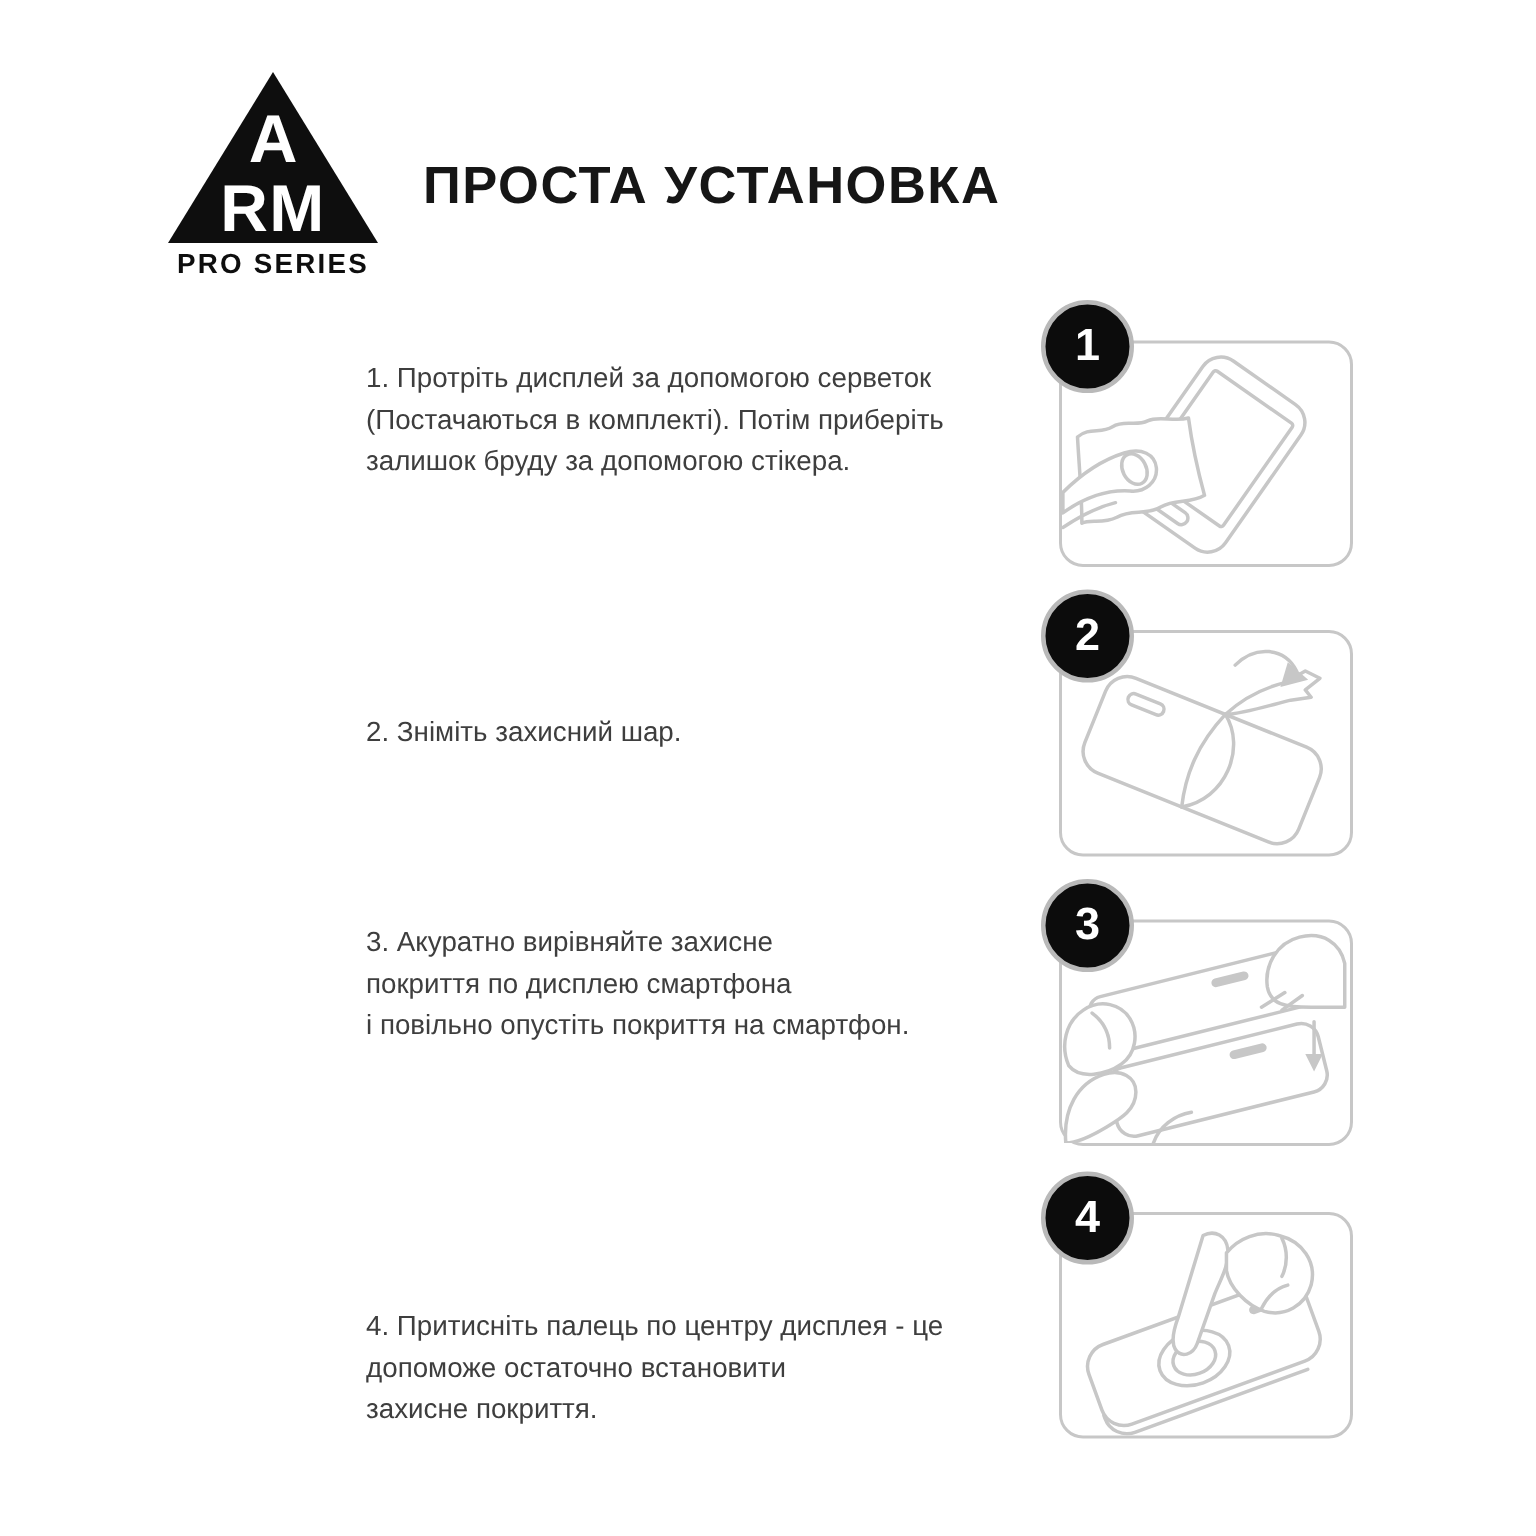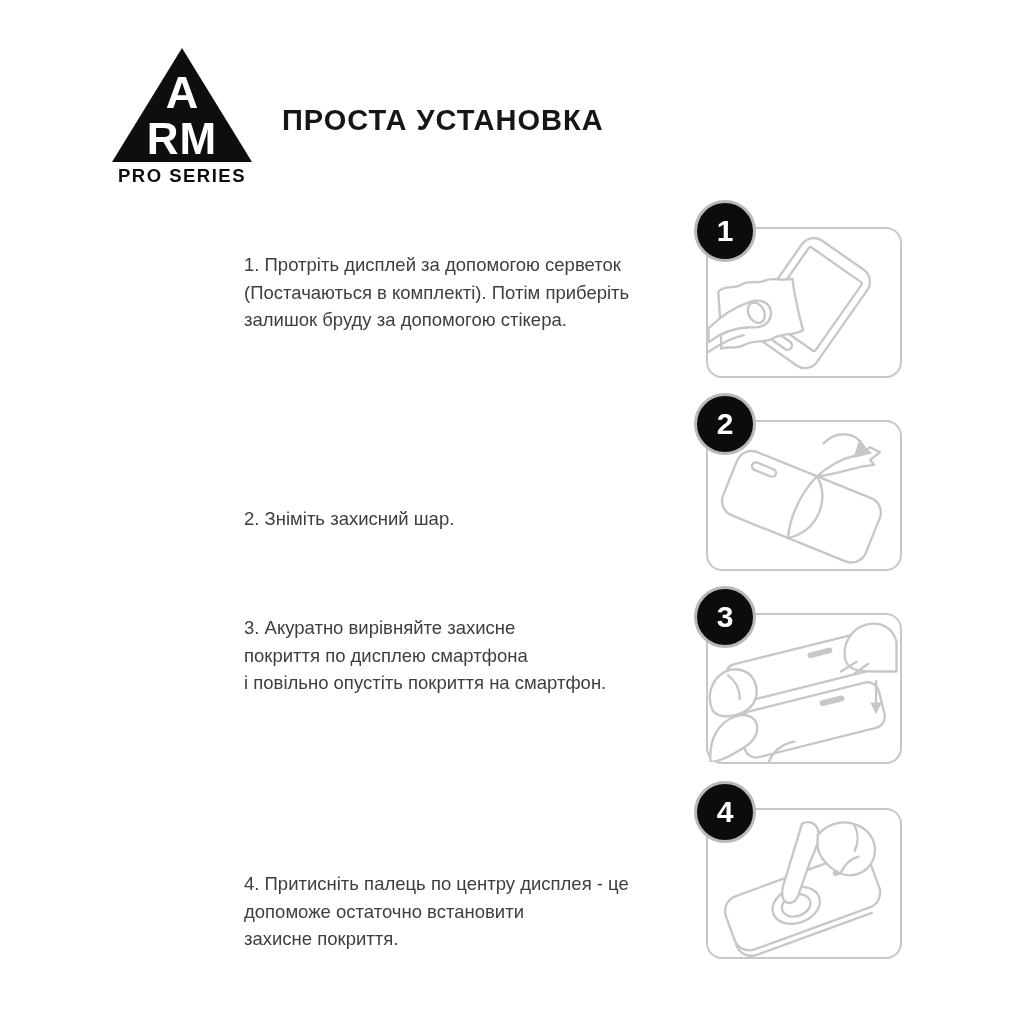--- a/index.html
+++ b/index.html
@@ -1,19 +1,19 @@
 <!DOCTYPE html>
 <html><head>
 <meta charset="utf-8">
 <style>
   html,body{margin:0;padding:0;background:#ffffff;}
   .page{position:relative;width:1024px;height:1024px;background:#ffffff;overflow:hidden;
         font-family:"Liberation Sans",sans-serif;}
   .logo{position:absolute;left:106px;top:42px;width:152px;height:146px;}
-  .title{position:absolute;left:282px;top:104px;margin:0;font-size:29px;font-weight:bold;
+  .title{position:absolute;left:282px;top:104px;margin:0;font-size:35px;font-weight:bold;
          letter-spacing:1px;color:#161616;white-space:nowrap;}
   .step-text{position:absolute;left:244px;width:460px;margin:0;font-size:18.5px;
              line-height:27.6px;color:#3e3e3e;white-space:pre-line;}
   .illus-box{position:absolute;left:706px;width:196px;height:151px;border:2px solid #c7c7c7;
              border-radius:16px;box-sizing:border-box;background:#ffffff;}
   .illus-box svg{display:block;width:100%;height:100%;}
   .badge{position:absolute;left:694px;width:56px;height:56px;border-radius:50%;
          background:#0c0c0c;border:3px solid #b9b9b9;box-sizing:content-box;
          display:flex;align-items:center;justify-content:center;z-index:2;}
   .badge-num{color:#ffffff;font-size:30px;font-weight:bold;line-height:1;}
@@ -30,24 +30,24 @@
     <svg viewBox="0 0 152 146">
       <polygon points="76,6 146,120 6,120" fill="#0e0e0e"></polygon>
       <text x="76" y="66" text-anchor="middle" fill="#ffffff" font-size="45" font-weight="bold" font-family="Liberation Sans, sans-serif">A</text>
       <text x="76" y="112" text-anchor="middle" fill="#ffffff" font-size="44" font-weight="bold" letter-spacing="1" font-family="Liberation Sans, sans-serif">RM</text>
       <text x="76" y="140" text-anchor="middle" fill="#0e0e0e" font-size="18.5" font-weight="bold" letter-spacing="1.5" font-family="Liberation Sans, sans-serif">PRO SERIES</text>
     </svg>
   </div>
 
   <h1 class="title">ПРОСТА УСТАНОВКА</h1>
 
-  <p class="step-text" style="top:251px">1. Протріть дисплей за допомогою серветок
+  <p class="step-text" style="top:238px">1. Протріть дисплей за допомогою серветок
 (Постачаються в комплекті). Потім приберіть
 залишок бруду за допомогою стікера.</p>
-  <p class="step-text" style="top:505px">2. Зніміть захисний шар.</p>
+  <p class="step-text" style="top:474px">2. Зніміть захисний шар.</p>
   <p class="step-text" style="top:614px">3. Акуратно вирівняйте захисне
 покриття по дисплею смартфона
 і повільно опустіть покриття на смартфон.</p>
   <p class="step-text" style="top:870px">4. Притисніть палець по центру дисплея - це
 допоможе остаточно встановити
 захисне покриття.</p>
 
   <div class="illus-box" style="top:227px">
     <svg class="art" viewBox="0 0 196 151">
       <g transform="rotate(35 100 76)">

